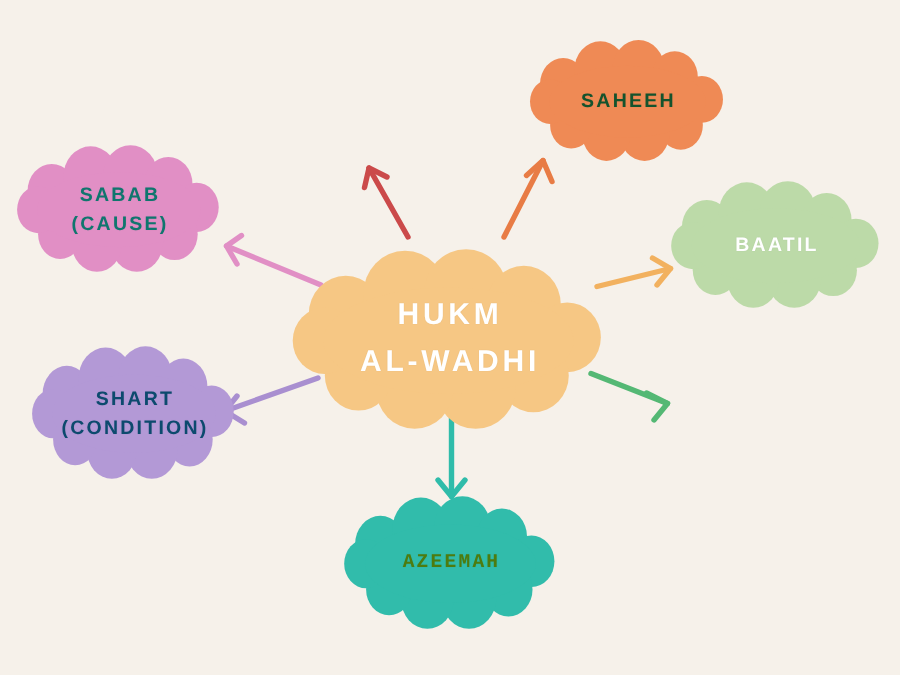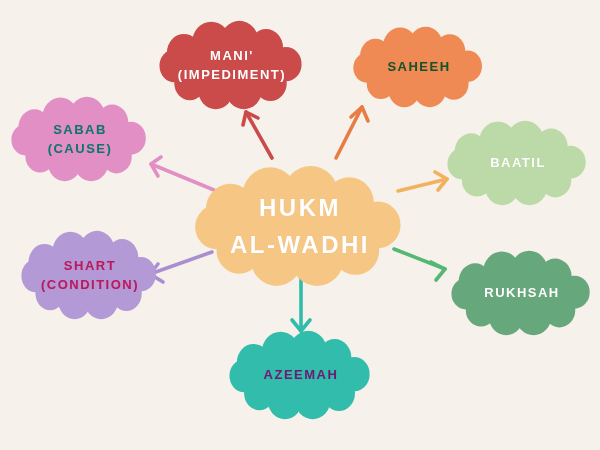--- a/index.html
+++ b/index.html
@@ -25,21 +25,21 @@
     color: #ffffff;
     font-weight: bold;
     white-space: pre-line;
     letter-spacing: 1.5px;
     font-size: 13px;
     line-height: 1.5;
     text-shadow: 0 0 1px rgba(0,0,0,0.08);
   }
 
   #cloud-center  { left: 193px; top: 165px; width: 214px; height: 122px; }
-  #cloud-center .cloud-label { font-size: 24px; letter-spacing: 2.5px; line-height: 1.55; }
+  #cloud-center .cloud-label { font-size: 20px; letter-spacing: 2.5px; line-height: 1.55; }
 
   #cloud-mani    { left: 158px; top: 20px;  width: 148px; height: 90px; }
   #cloud-saheeh  { left: 352px; top: 26px;  width: 134px; height: 82px; }
   #cloud-sabab   { left: 10px;  top: 96px;  width: 140px; height: 86px; }
   #cloud-baatil  { left: 446px; top: 120px; width: 144px; height: 86px; }
   #cloud-shart   { left: 20px;  top: 230px; width: 140px; height: 90px; }
   #cloud-rukhsah { left: 450px; top: 250px; width: 144px; height: 86px; }
   #cloud-azeemah { left: 228px; top: 330px; width: 146px; height: 90px; }
 
   #arrows {
@@ -103,27 +103,20 @@
   </svg>
 
   <div class="cloud" id="cloud-center">
     <svg viewBox="0 0 200 110" preserveAspectRatio="none">
       <use href="#cloud-shape" fill="#f6c784"></use>
     </svg>
     <div class="cloud-label" style="color: rgb(255, 255, 255);">HUKM
 AL-WADHI</div>
   </div>
 
-  <div class="cloud" id="cloud-mani">
-    <svg viewBox="0 0 200 110" preserveAspectRatio="none">
-      <use href="#cloud-shape" fill="#cb4a4a"></use>
-    </svg>
-    <div class="cloud-label" style="color: rgb(255, 255, 255);">MANI'
-(IMPEDIMENT)</div>
-  </div>
 
   <div class="cloud" id="cloud-saheeh">
     <svg viewBox="0 0 200 110" preserveAspectRatio="none">
       <use href="#cloud-shape" fill="#ef8a55"></use>
     </svg>
     <div class="cloud-label" style="color: #14532d;">SAHEEH</div>
   </div>
 
   <div class="cloud" id="cloud-sabab">
     <svg viewBox="0 0 200 110" preserveAspectRatio="none">
@@ -137,31 +130,25 @@
     <svg viewBox="0 0 200 110" preserveAspectRatio="none">
       <use href="#cloud-shape" fill="#bcdaa8"></use>
     </svg>
     <div class="cloud-label" style="color: rgb(255, 255, 255); text-align: center;">BAATIL</div>
   </div>
 
   <div class="cloud" id="cloud-shart">
     <svg viewBox="0 0 200 110" preserveAspectRatio="none">
       <use href="#cloud-shape" fill="#b399d6"></use>
     </svg>
-    <div class="cloud-label" style="color: #be185d;">SHART
+    <div class="cloud-label" style="color: #0c4a6e;">SHART
 (CONDITION)</div>
   </div>
 
-  <div class="cloud" id="cloud-rukhsah">
-    <svg viewBox="0 0 200 110" preserveAspectRatio="none">
-      <use href="#cloud-shape" fill="#66a87b"></use>
-    </svg>
-    <div class="cloud-label" style="color: rgb(255, 255, 255);">RUKHSAH</div>
-  </div>
 
   <div class="cloud" id="cloud-azeemah">
     <svg viewBox="0 0 200 110" preserveAspectRatio="none">
       <use href="#cloud-shape" fill="#31bcab"></use>
     </svg>
-    <div class="cloud-label" style="color: #701a75;">AZEEMAH</div>
+    <div class="cloud-label" style="color: #4d7c0f; font-family: Liberation Mono, monospace;">AZEEMAH</div>
   </div>
 
 </div>
 
 </body></html>

